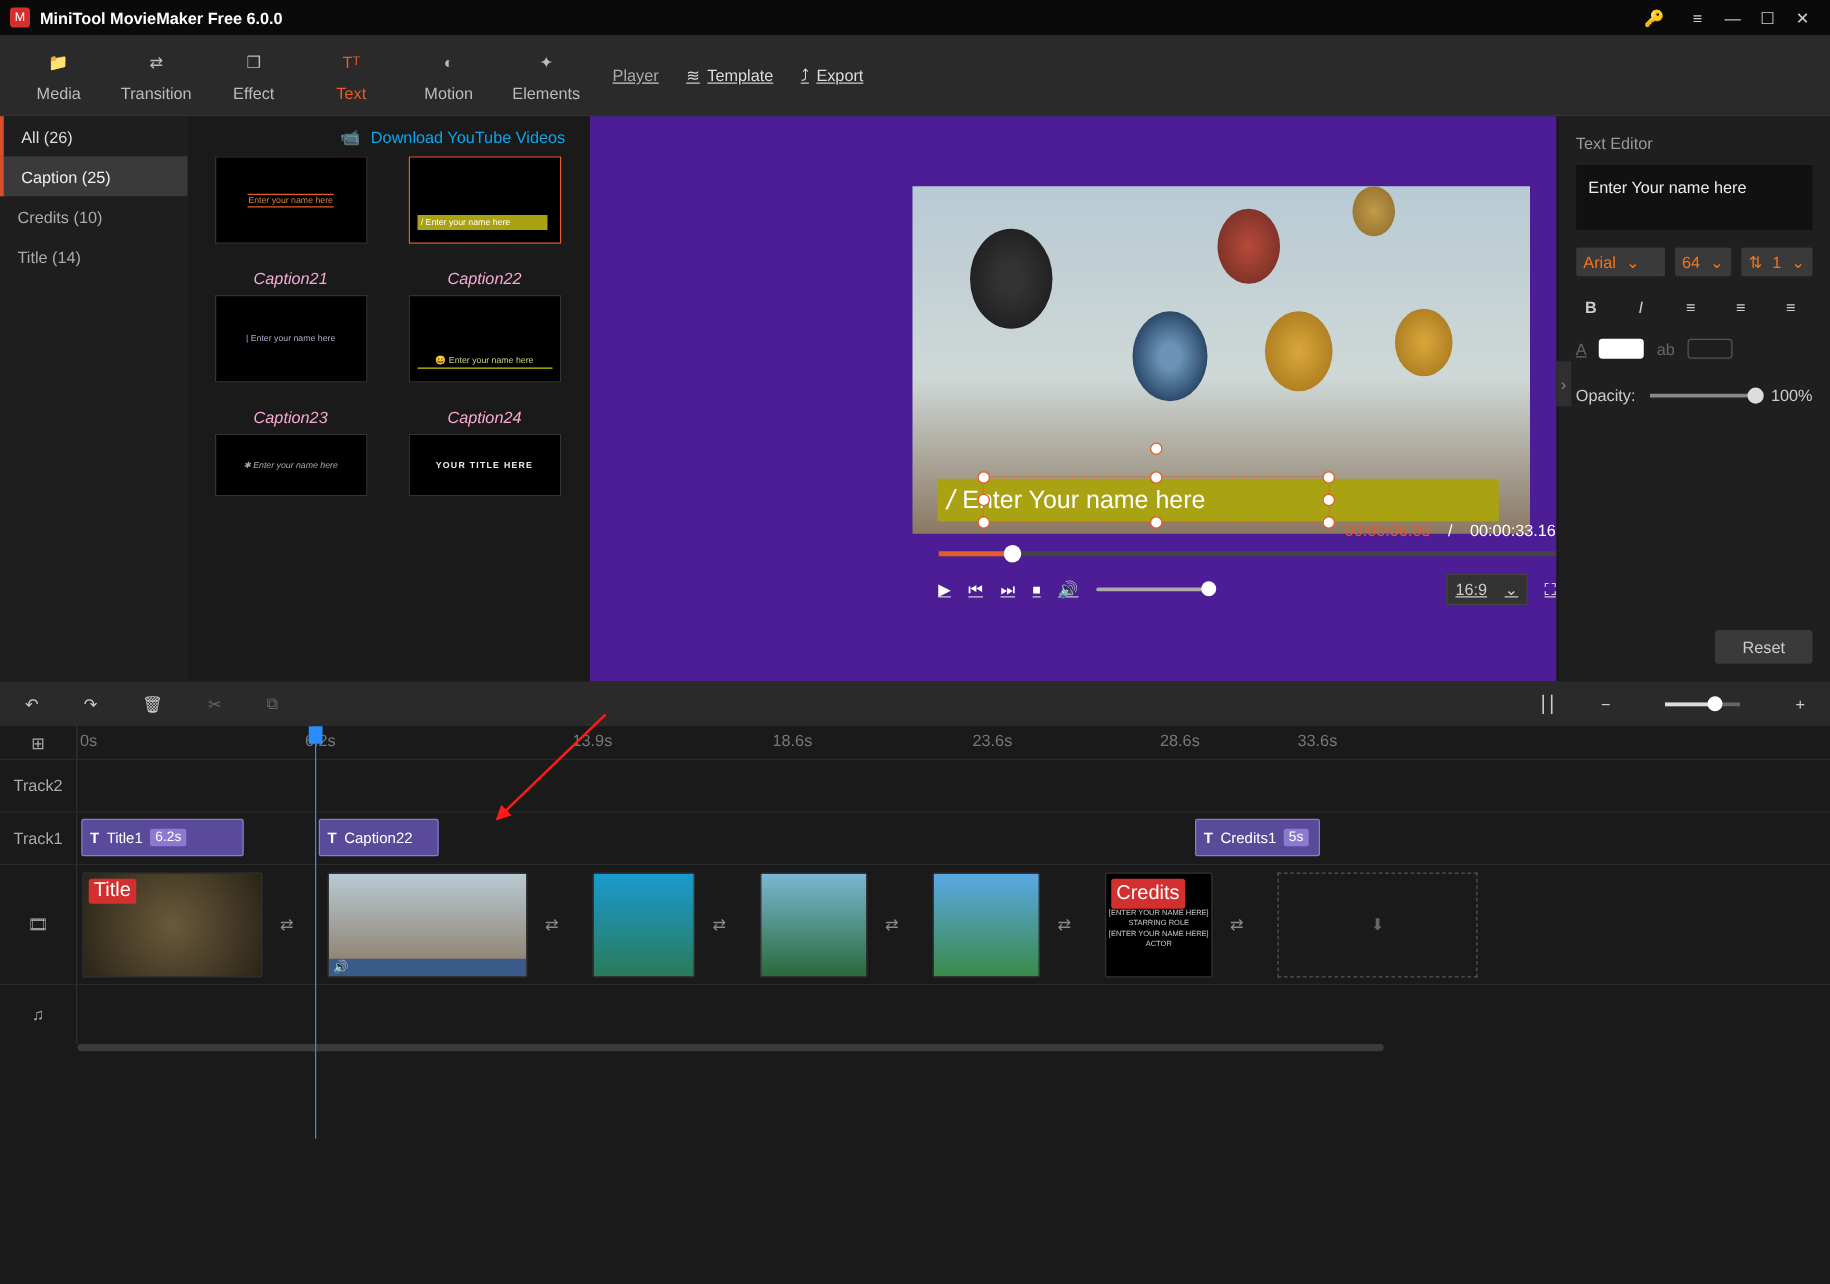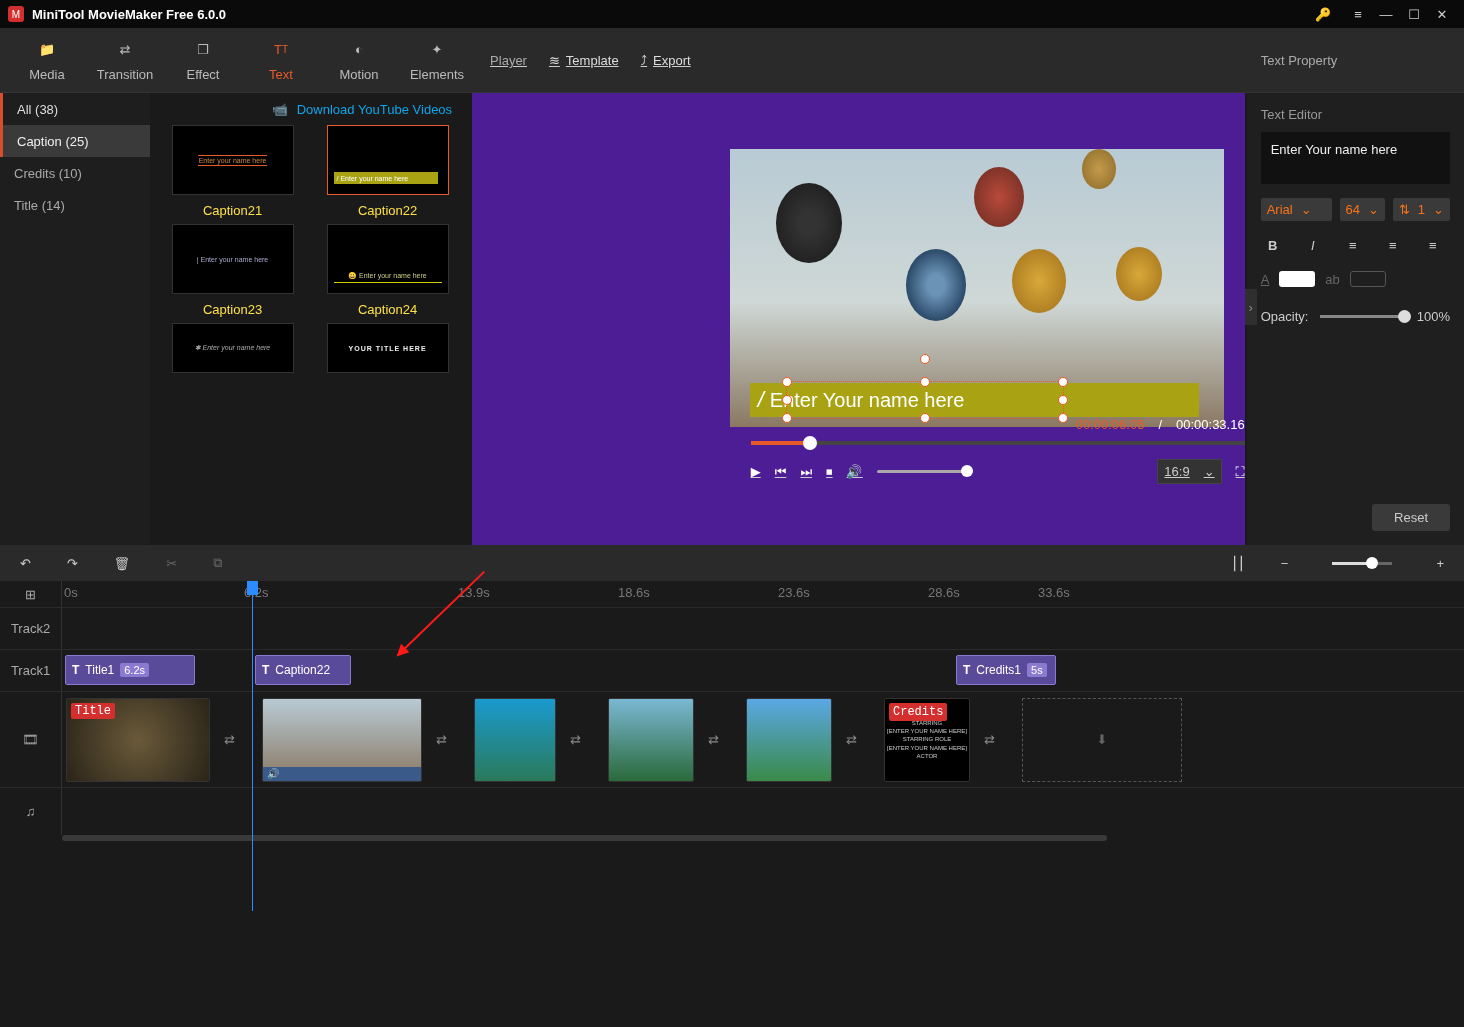--- a/index.html
+++ b/index.html
@@ -25,21 +25,21 @@
 .siderow.all { border-left: 3px solid #d94e2a; color: #ddd; }
 .siderow.sel { background: #3a3a3a; color: #eee; border-left: 3px solid #d94e2a; }
 .browser-body { flex: 1; display: flex; flex-direction: column; position: relative; }
 .browser-head { height: 32px; display: flex; align-items: center; justify-content: flex-end; padding: 0 18px; color: #ccc; gap: 8px; }
 .thumbgrid { display: grid; grid-template-columns: 1fr 1fr; gap: 0 18px; padding: 0 14px; overflow-y: auto; }
 .thumbgrid::-webkit-scrollbar { width: 6px; }
 .thumbgrid::-webkit-scrollbar-thumb { background: #555; border-radius: 3px; }
 .thumbitem { display: flex; flex-direction: column; align-items: center; margin-bottom: 6px; }
 .thumbbox { width: 122px; height: 70px; background: #000; border: 1px solid #333; display: flex; align-items: center; justify-content: center; font-size: 7px; color: #888; text-align: center; position: relative; overflow: hidden; }
 .thumbbox.sel { border: 1px solid #e85a2a; }
-.thumblabel { margin-top: 8px; color: #fde047; }
+.thumblabel { margin-top: 20px; color: #f9a8d4; font-style: italic; }
 
 .player { flex: 1; background: #4c1d95; margin-left: 2px; display: flex; flex-direction: row; text-decoration: underline; }
 .player-head { height: 65px; display: flex; align-items: center; padding: 0 18px; margin-top: -65px; }
 .player-head .phtitle { color: #aaa; }
 .player-head .phspacer { flex: 1; }
 .player-head .phbtn { display: flex; align-items: center; gap: 6px; color: #ddd; margin-left: 22px; cursor: pointer; }
 .player-body { flex: 1; display: flex; flex-direction: column; align-items: center; padding-top: 56px; }
 .preview { width: 494px; height: 278px; background: linear-gradient(180deg,#b8cad4 0%,#cfd8d6 55%,#8a7862 100%); position: relative; overflow: hidden; }
 .balloon { position: absolute; border-radius: 50%; }
 .b1 { width: 66px; height: 80px; left: 46px; top: 34px; background: radial-gradient(#333 20%,#222 70%); }
@@ -101,21 +101,21 @@
 .timeline { position: relative; }
 
 .trackrow { height: 42px; display: flex; border-top: 1px solid #2a2a2a; }
 .trackbody { flex: 1; position: relative; background: #1a1a1a; }
 .clip { position: absolute; top: 5px; height: 30px; background: #5a4a9a; border: 1px solid #8a7ad0; display: flex; align-items: center; padding: 0 6px; gap: 6px; color: #fff; font-size: 12px; border-radius: 2px; }
 .clip .badge { background: #8a7ad0; padding: 1px 4px; border-radius: 2px; font-size: 11px; }
 
 .videorow { height: 96px; display: flex; border-top: 1px solid #2a2a2a; }
 .videobody { flex: 1; position: relative; background: #1a1a1a; display: flex; align-items: center; gap: 14px; padding-left: 4px; }
 .vclip { width: 144px; height: 84px; position: relative; background: #345; border: 1px solid #333; border-radius: 2px; overflow: hidden; }
-.vclip .tag { position: absolute; top: 4px; left: 4px; background: #d32f2f; color: #fff; font-size: 12px; padding: 1px 4px; border-radius: 2px; font-family: Liberation Mono, monospace; }
+.vclip .tag { position: absolute; top: 4px; left: 4px; background: #d32f2f; color: #fff; font-size: 16px; padding: 1px 4px; border-radius: 2px; }
 .trans { width: 24px; color: #888; cursor: pointer; }
 .dropzone { width: 160px; height: 84px; border: 1px dashed #555; display: flex; align-items: center; justify-content: center; color: #666; }
 
 .arrow-annot { position: absolute; left: 336px; top: 4px; width: 120px; height: 2px; background: #ff1a1a; transform: rotate(-44deg); transform-origin: left center; z-index: 20; }
 .arrow-annot::before { content:""; position:absolute; left:-2px; top:-5px; border-right:12px solid #ff1a1a; border-top:6px solid transparent; border-bottom:6px solid transparent; }
 </style>
 </head>
 <body>
 
 <div class="titlebar">
@@ -155,21 +155,21 @@
         <div class="iconbox">✦</div>
         <span>Elements</span>
       </div>
   </div>
 </div>
 
 <div class="main">
   <div class="browser">
     <div class="sidebar">
       <div class="siderow all">
-          <span>All (38)</span>
+          <span>All (26)</span>
         </div>
       <div class="siderow sel">
           <span>Caption (25)</span>
         </div>
       <div class="siderow">
           <span>Credits (10)</span>
         </div>
       <div class="siderow">
           <span>Title (14)</span>
         </div>
@@ -279,23 +279,20 @@
               <span>⌄</span>
             </div>
           <span>⛶</span>
         </div>
       </div>
     </div>
   </div>
 
   <div class="props">
     <div class="expand-handle">›</div>
-    <div class="props-head">
-        <span>Text Property</span>
-      </div>
     <div class="props-body">
       <div class="lbl">Text Editor</div>
       <div class="editbox">Enter Your name here</div>
       <div class="ddrow">
         <div class="dd" style="flex:1.3">
             <span>Arial</span>
             <span>⌄</span>
           </div>
         <div class="dd">
             <span>64</span>

